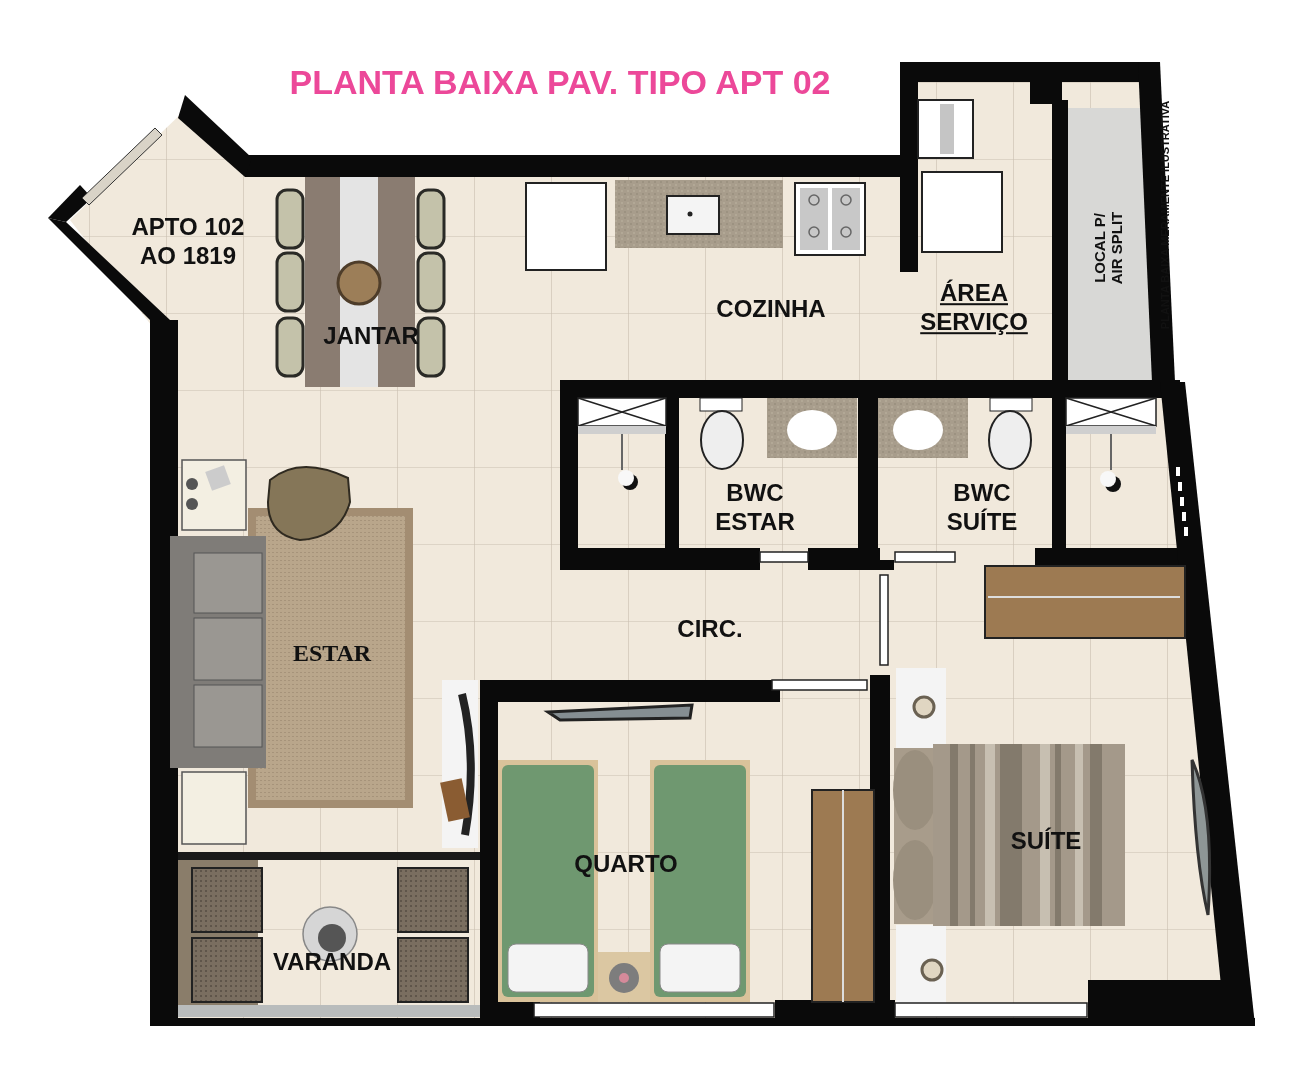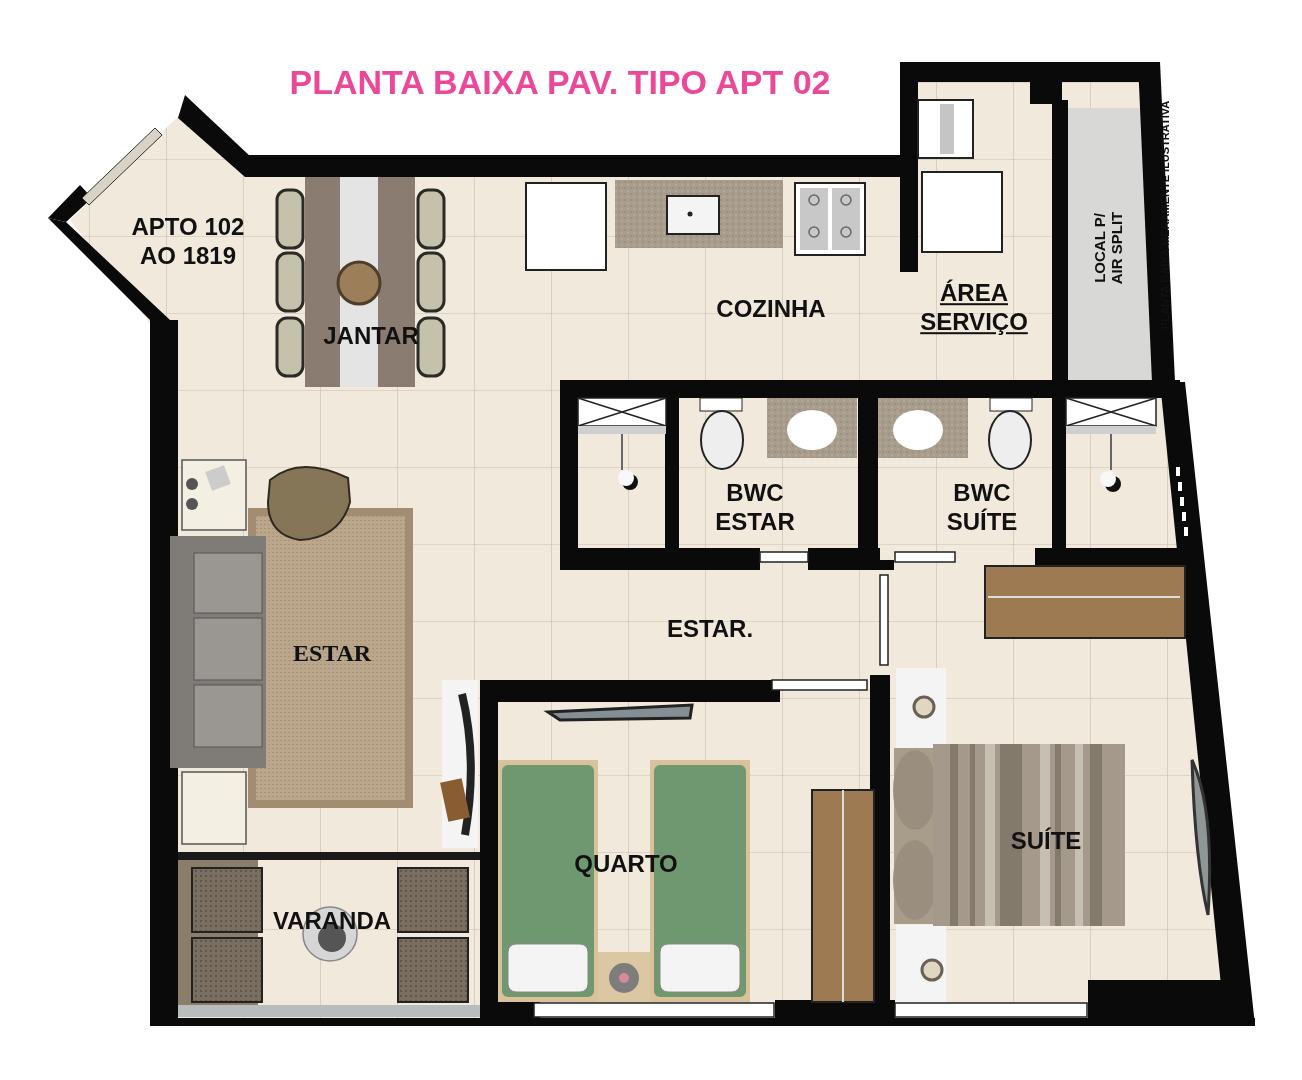--- a/index.html
+++ b/index.html
@@ -263,19 +263,19 @@
   <div>ESTAR</div>
 </div>
 
 <div class="lbl room" style="left:982px; top:508px;">
   <div>BWC</div>
   <div>SUÍTE</div>
 </div>
 
 <div class="lbl room" style="left:332px; top:653px;font-family:Liberation Serif, serif;">ESTAR</div>
 
-<div class="lbl room" style="left:710px; top:629px;">ESTAR.</div>
+<div class="lbl room" style="left:710px; top:629px;">CIRC.</div>
 
 <div class="lbl room" style="left:626px; top:864px;">QUARTO</div>
 
 <div class="lbl room" style="left:1046px; top:841px;">SUÍTE</div>
 
-<div class="lbl room" style="left:332px; top:921px;">VARANDA</div>
+<div class="lbl room" style="left:332px; top:962px;">VARANDA</div>
 
 </body></html>

